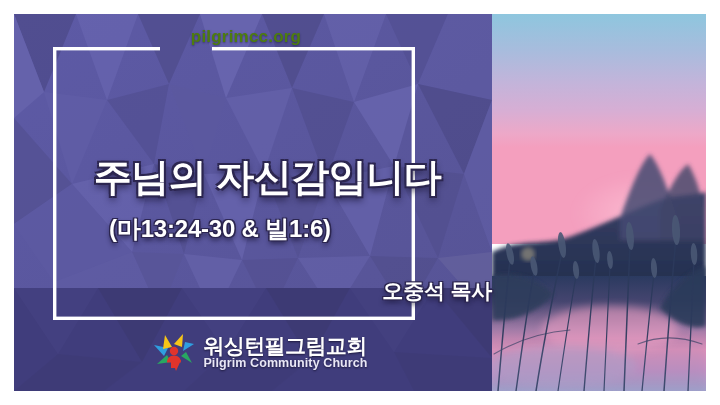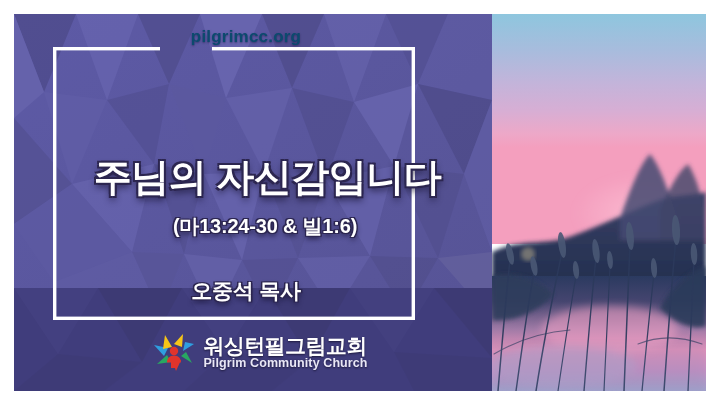--- a/index.html
+++ b/index.html
@@ -20,21 +20,21 @@
     position:absolute;left:14px;top:14px;width:478px;height:377px;
     background:#5a58a0;
     overflow:hidden;
   }
   .poly-svg{position:absolute;left:0;top:0;width:478px;height:377px;display:block;}
 
   
   .url{
     position:absolute;left:0;top:27px;width:492px;
     text-align:center;
-    color:#0c4a6e;
+    color:#4d7c0f;
     font-size:17px;font-weight:700;letter-spacing:.2px;
     text-shadow:0 1px 2px rgba(30,25,70,.55);
     z-index:6;
   }
 
   
   .series{
     position:absolute;left:0;top:66px;width:492px;text-align:center;z-index:4;
   }
   .series-ko{
@@ -66,29 +66,28 @@
   .title-ko{
     position:absolute;left:0;top:152px;width:535px;text-align:center;z-index:4;
     color:#ffffff;font-size:38px;font-weight:700;letter-spacing:-.5px;
     text-shadow:
       -2px -2px 0 #2c2650, 2px -2px 0 #2c2650,
       -2px  2px 0 #2c2650, 2px  2px 0 #2c2650,
       0 4px 7px rgba(18,14,42,.85);
   }
   .scripture{
     position:absolute;left:0;top:213px;width:440px;text-align:center;z-index:4;
-    color:#ffffff;font-size:20px;font-weight:700;letter-spacing:-.2px;
+    color:#ffffff;font-size:24px;font-weight:700;letter-spacing:-.2px;
     text-shadow:
       -1.4px -1.4px 0 #2c2650, 1.4px -1.4px 0 #2c2650,
       -1.4px  1.4px 0 #2c2650, 1.4px  1.4px 0 #2c2650,
       0 3px 5px rgba(18,14,42,.8);
-    margin-left: 45px;
   }
   .speaker{
-    position:absolute;left:0;top:277px;width:492px;text-align:center;z-index:4;
+    position:absolute;left:0;top:277px;width:492px;text-align:right;z-index:4;
     color:#ffffff;font-size:21px;font-weight:700;letter-spacing:-.2px;
     text-shadow:
       -1.4px -1.4px 0 #2c2650, 1.4px -1.4px 0 #2c2650,
       -1.4px  1.4px 0 #2c2650, 1.4px  1.4px 0 #2c2650,
       0 3px 5px rgba(18,14,42,.8);
   }
 
   
   .logo{
     position:absolute;left:0;top:331px;width:520px;

